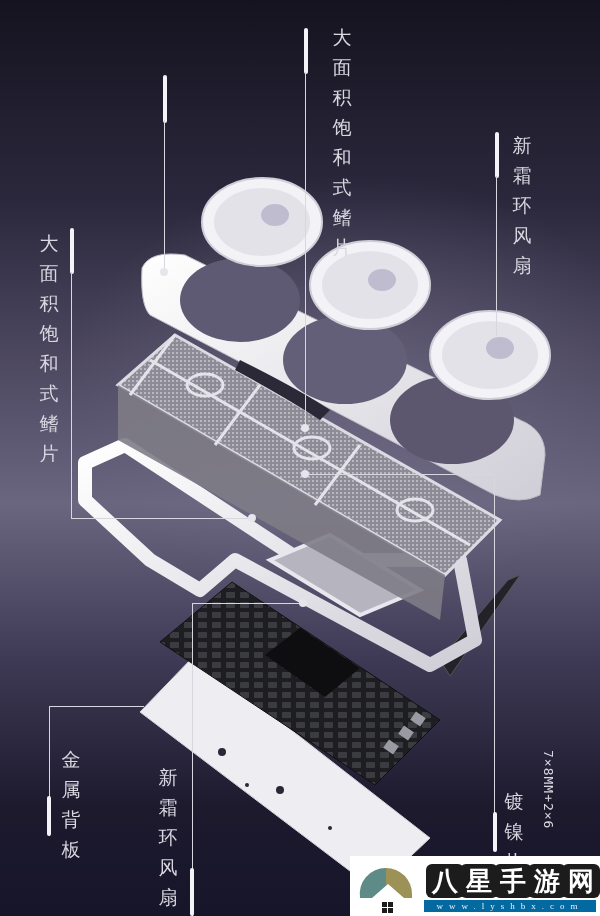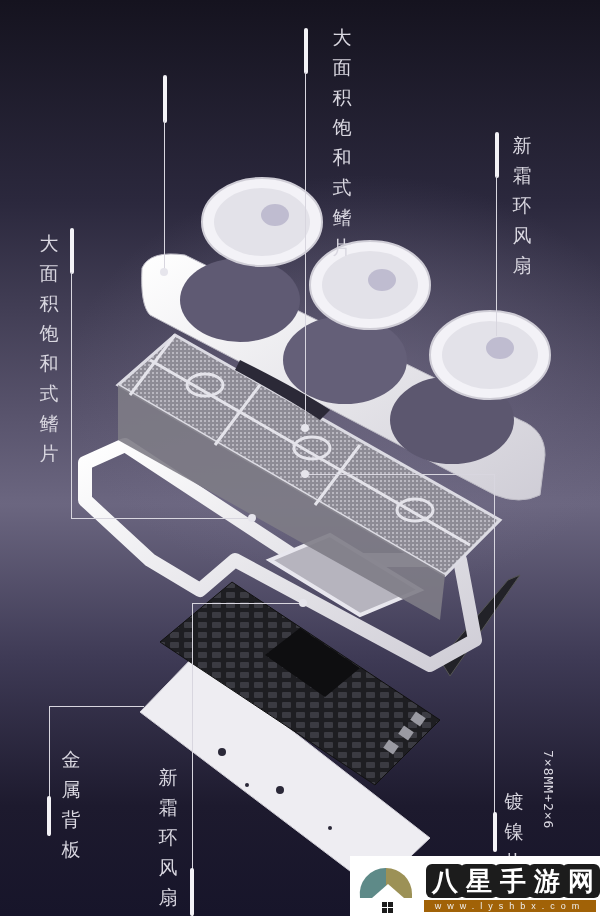--- a/index.html
+++ b/index.html
@@ -25,23 +25,23 @@
   }
   svg.art { position:absolute; left:0; top:0; }
   #logo {
     position:absolute; left:350px; top:856px; width:250px; height:60px; background:#ffffff;
   }
   .logo-char {
     position:absolute; top:8px; width:38px; height:34px; background:#1c1c1c; border-radius:6px;
     color:#ffffff; font-size:26px; line-height:34px; text-align:center; font-weight:bold;
   }
   #logo-url {
-    position:absolute; left:74px; top:44px; width:172px; height:12px; background:#a16207;
+    position:absolute; left:74px; top:44px; width:172px; height:12px; background:#0369a1;
     color:#f0f0f0; font-size:9px; line-height:12px; text-align:center; letter-spacing:6px;
-    font-family:Liberation Sans, sans-serif;
+    font-family:Liberation Serif, serif;
   }
 </style>
 </head>
 <body>
 
 <div id="stage">
 
   <svg class="art" width="600" height="916" viewBox="0 0 600 916">
     <defs>
       <linearGradient id="whiteShade" x1="0" y1="0" x2="1" y2="1">

